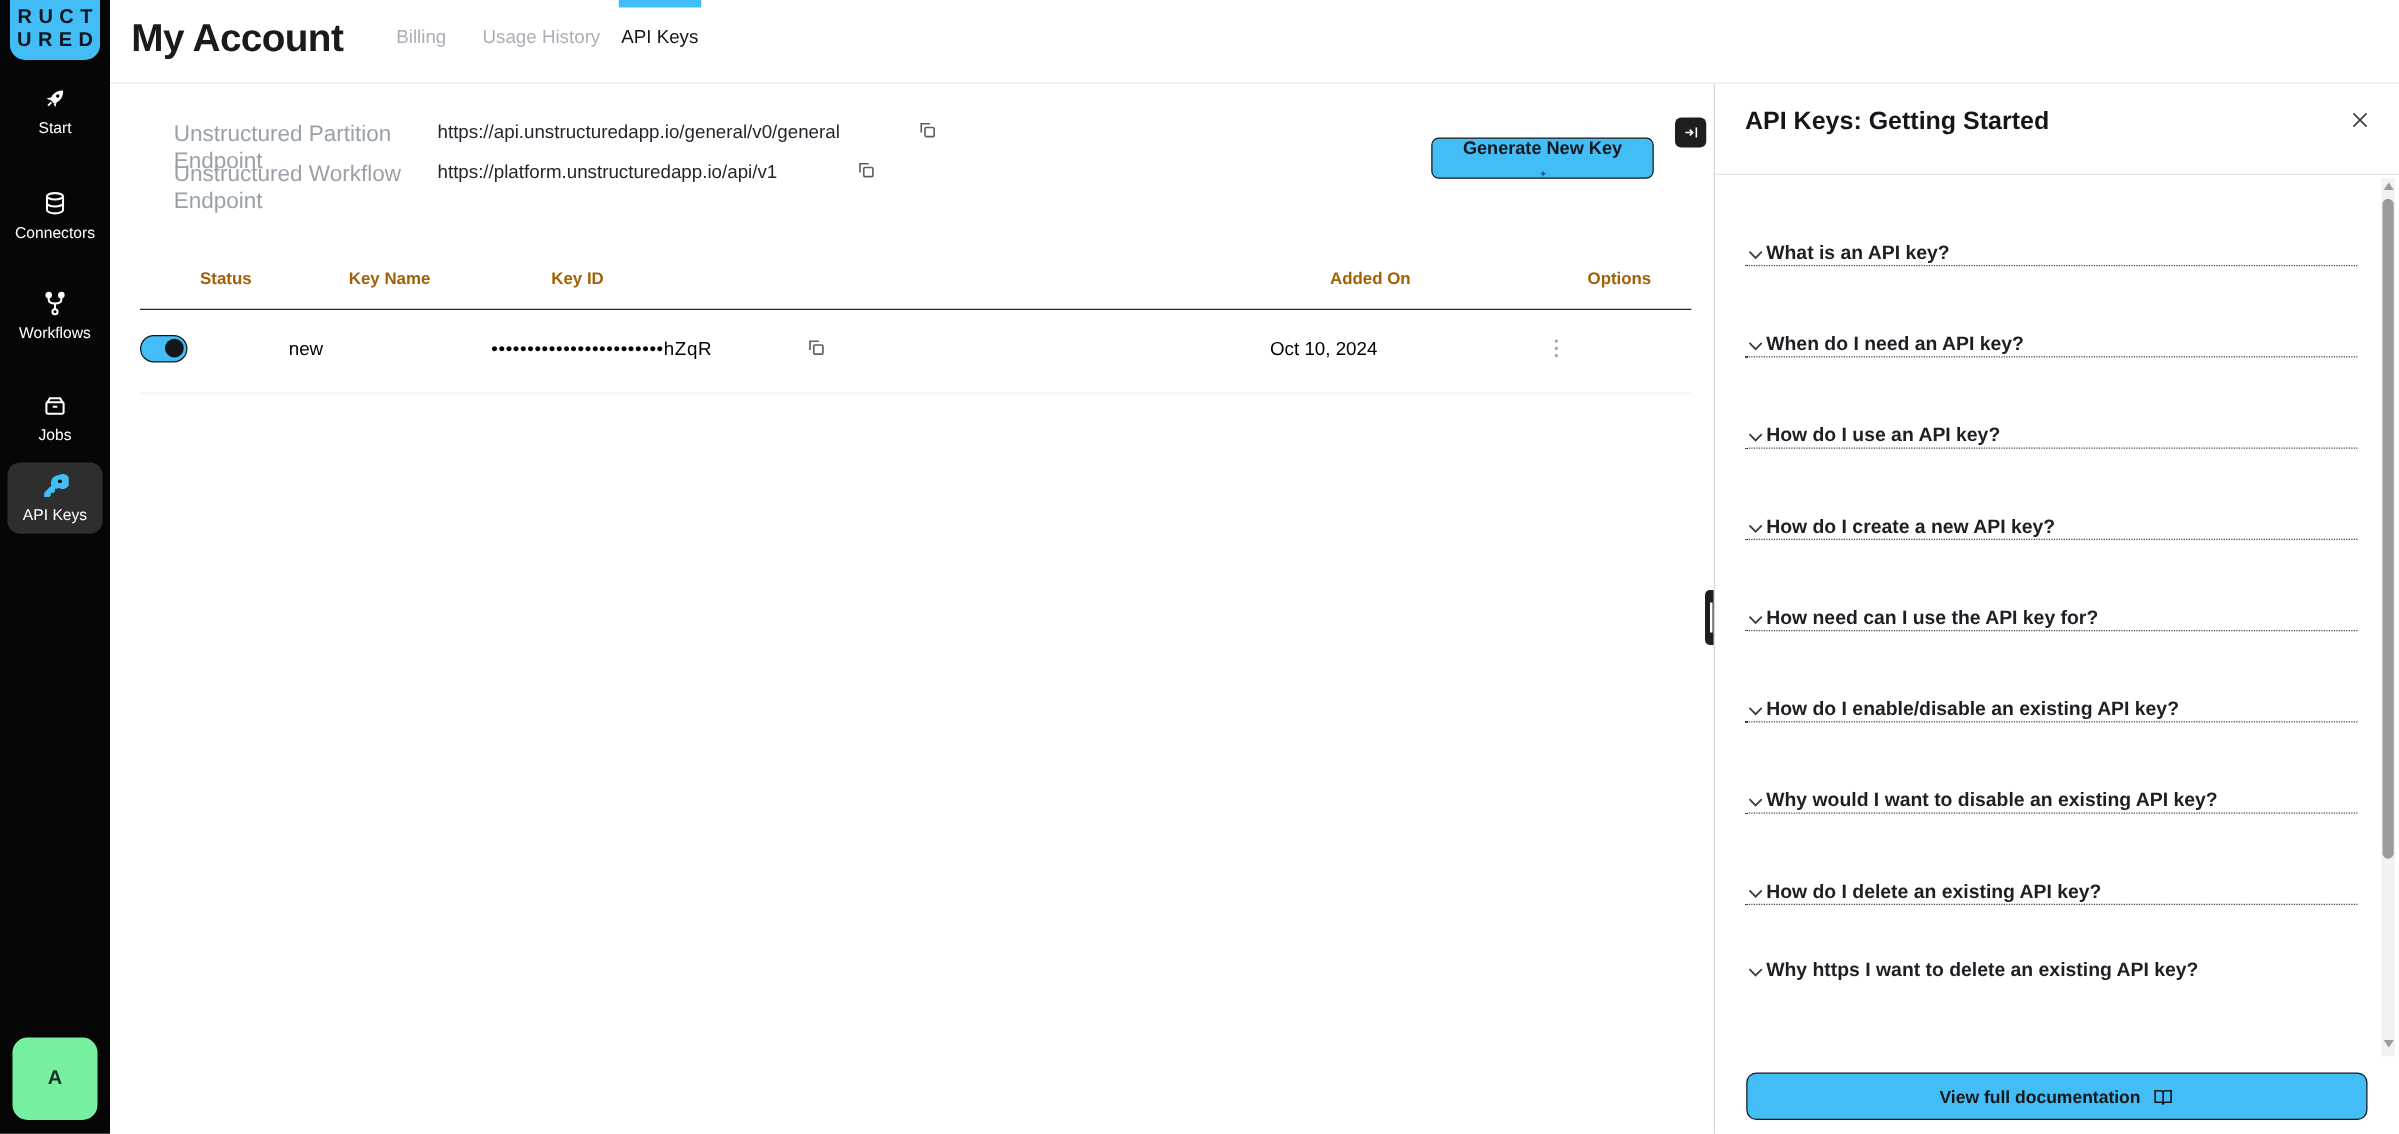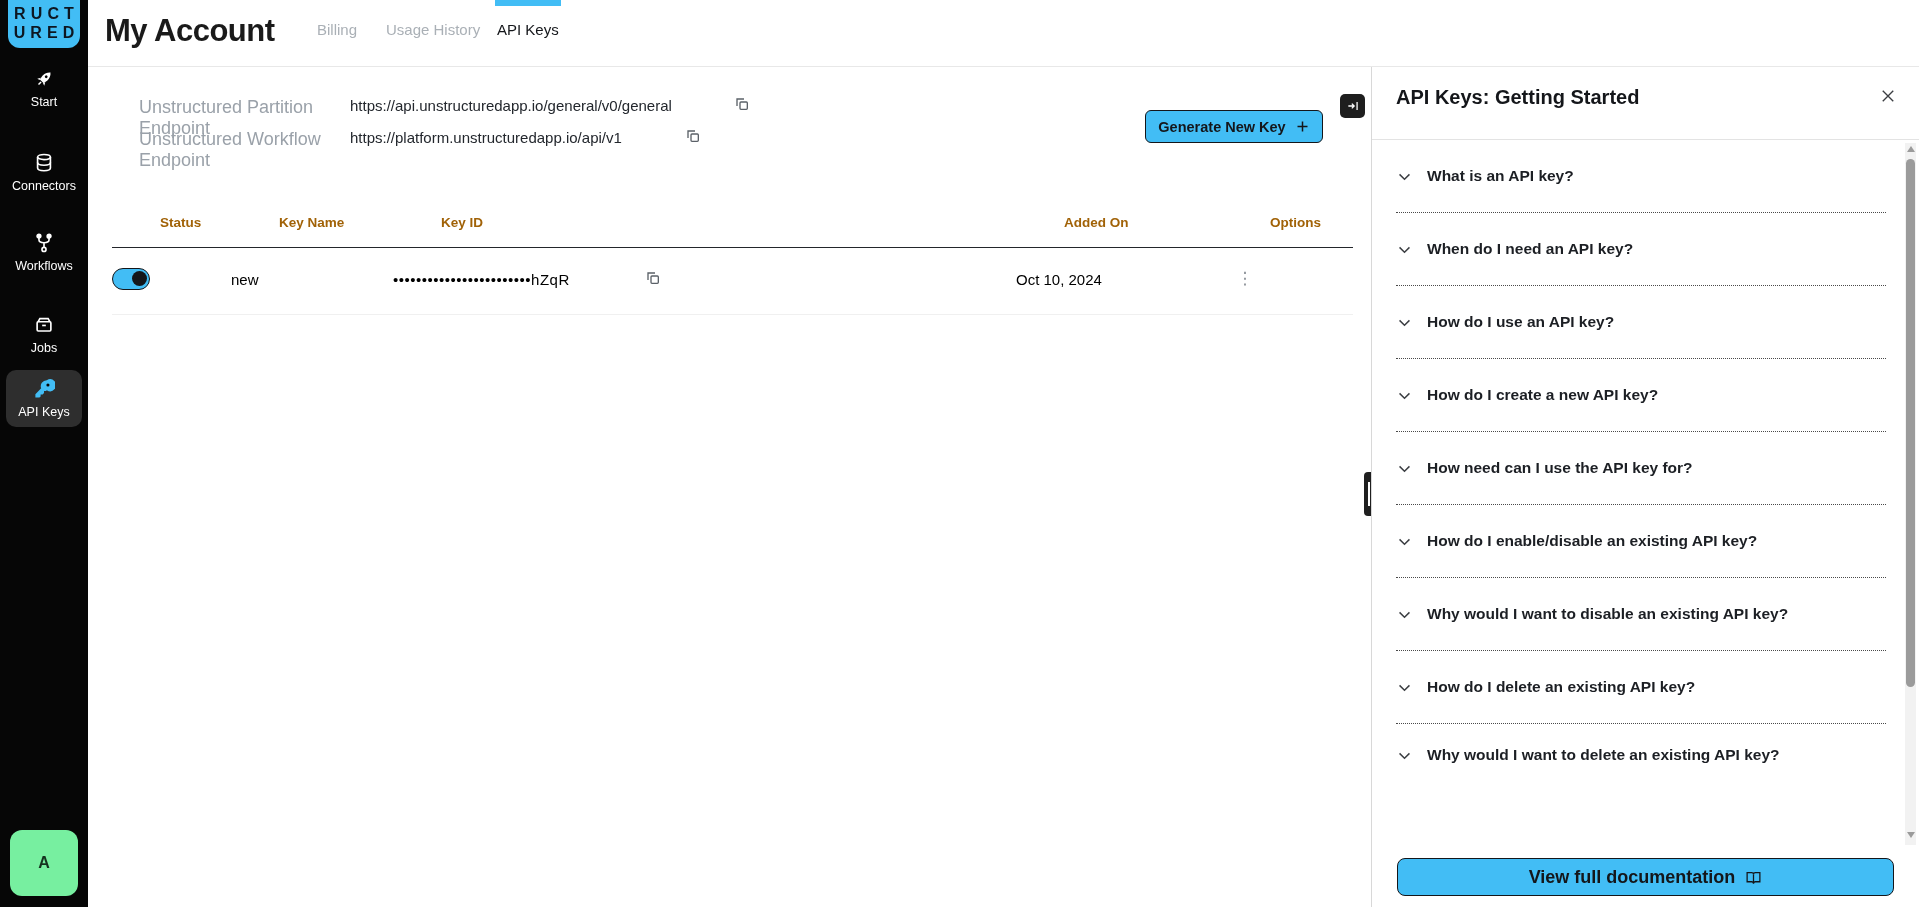--- a/index.html
+++ b/index.html
@@ -31,21 +31,21 @@
   .tab-indicator { position:absolute; left:407px; top:0; width:66px; height:6px; background:#42BDF5; }
 
   
   .main { position:absolute; left:88px; top:67px; width:1283px; height:840px; background:#fff; }
   .ep-label { position:absolute; left:23px; width:250px; font-size:18px; color:#9aa1a9;margin-left:28px; }
   .ep-value { position:absolute; left:262px; font-size:15px; color:#23272d; }
   .icon-btn { background:none; border:none; cursor:pointer; padding:0; }
   .generate-btn { position:absolute; left:1057px; top:43px; width:178px; height:33px;
     background:#42BDF5; border:1.5px solid #14161a; border-radius:6px; display:flex;
     align-items:center; justify-content:center; gap:9px; font-weight:bold; font-size:14.5px;
-    color:#14161a; cursor:pointer; font-family:inherit; }
+    color:#14161a; cursor:pointer; font-family:inherit;flex-direction:column; }
   .collapse-btn { position:absolute; left:1252px; top:27px; width:25px; height:24px;
     background:#1e1e1e; border:none; border-radius:5px; display:flex; align-items:center;
     justify-content:center; cursor:pointer; }
 
   .th { position:absolute; top:148px; font-size:13.5px; font-weight:bold; color:#a16207;margin-left:48px; }
   .table-headline { position:absolute; left:24px; top:180px; width:1241px; border-bottom:1.5px solid #23262b; }
   .td { position:absolute; top:204px; font-size:15px; color:#000000; }
   .row-underline { position:absolute; left:24px; top:247px; width:1241px; border-bottom:1px solid #f0f0f0; }
 
   .toggle { position:absolute; left:24px; top:201px; width:38px; height:22px; background:#42BDF5;
@@ -55,27 +55,27 @@
   .dots-btn { position:absolute; left:1146px; top:200px; width:22px; height:24px; color:#8a8f96;
     font-size:17px; line-height:24px; text-align:center; cursor:pointer; background:none; border:none; }
 
   
   .panel { position:absolute; left:1371px; top:67px; width:548px; height:840px; background:#fff;
     border-left:1px solid #d8d8d8; }
   .panel-title { position:absolute; left:24px; top:19px; font-size:20px; font-weight:800; color:#14161a; }
   .panel-close { position:absolute; left:505px; top:19px; width:22px; height:22px; cursor:pointer; background:none; border:none; }
   .panel-headline { position:absolute; left:0; top:72px; width:548px; border-bottom:1px solid #e3e3e3; }
   .faq-list { position:absolute; left:24px; top:73px; width:490px; }
-  .faq-item { height:73px; display:flex; align-items:center; gap:14px; cursor:pointer;
+  .faq-item { height:73px; display:flex; align-items:flex-end; cursor:pointer;
     border-bottom:1px dotted #4a4a4a; }
   .faq-item:last-child { border-bottom:none; height:62px; }
   .faq-item span.q { font-size:15.5px; font-weight:bold; color:#1c1f24; }
   .doc-btn { position:absolute; left:25px; top:791px; width:497px; height:38px; background:#42BDF5;
     border:1.5px solid #14161a; border-radius:8px; display:flex; align-items:center;
-    justify-content:center; gap:10px; font-weight:bold; font-size:18px; color:#14161a;
+    justify-content:center; gap:10px; font-weight:bold; font-size:14px; color:#14161a;
     cursor:pointer; font-family:inherit; }
 
   
   .sb-track { position:absolute; left:533px; top:76px; width:11px; height:702px; background:#f2f2f2; }
   .sb-arrow { position:absolute; left:533px; width:11px; height:12px; display:flex; align-items:center;
     justify-content:center; cursor:pointer; background:#f2f2f2; border:none; padding:0; }
   .sb-thumb { position:absolute; left:534px; top:92px; width:9px; height:528px; background:#9b9b9b;
     border-radius:5px; cursor:pointer; }
   .tri-up { width:0; height:0; border-left:4px solid transparent; border-right:4px solid transparent; border-bottom:6px solid #9b9b9b; }
   .tri-down { width:0; height:0; border-left:4px solid transparent; border-right:4px solid transparent; border-top:6px solid #9b9b9b; }
@@ -271,21 +271,21 @@
     <div class="faq-item">
       <svg width="17" height="17" viewBox="0 0 24 24" fill="none" stroke="#3a3d41" stroke-width="2">
           <path d="M5 9l7 7 7-7"></path>
         </svg>
       <span class="q">How do I delete an existing API key?</span>
     </div>
     <div class="faq-item">
       <svg width="17" height="17" viewBox="0 0 24 24" fill="none" stroke="#3a3d41" stroke-width="2">
           <path d="M5 9l7 7 7-7"></path>
         </svg>
-      <span class="q">Why would I want to delete an existing API key?</span>
+      <span class="q">Why https I want to delete an existing API key?</span>
     </div>
   </div>
 
   <button class="doc-btn">
     <span>View full documentation</span>
     <svg width="17" height="17" viewBox="0 0 24 24" fill="none" stroke="#14161a" stroke-width="1.8">
       <path d="M3 5h6.5A2.5 2.5 0 0 1 12 7.5 2.5 2.5 0 0 1 14.5 5H21v13h-6.5a2.5 2.5 0 0 0-2.5 2.5 2.5 2.5 0 0 0-2.5-2.5H3z"></path>
       <path d="M12 7.5V20.5"></path>
     </svg>
   </button>

